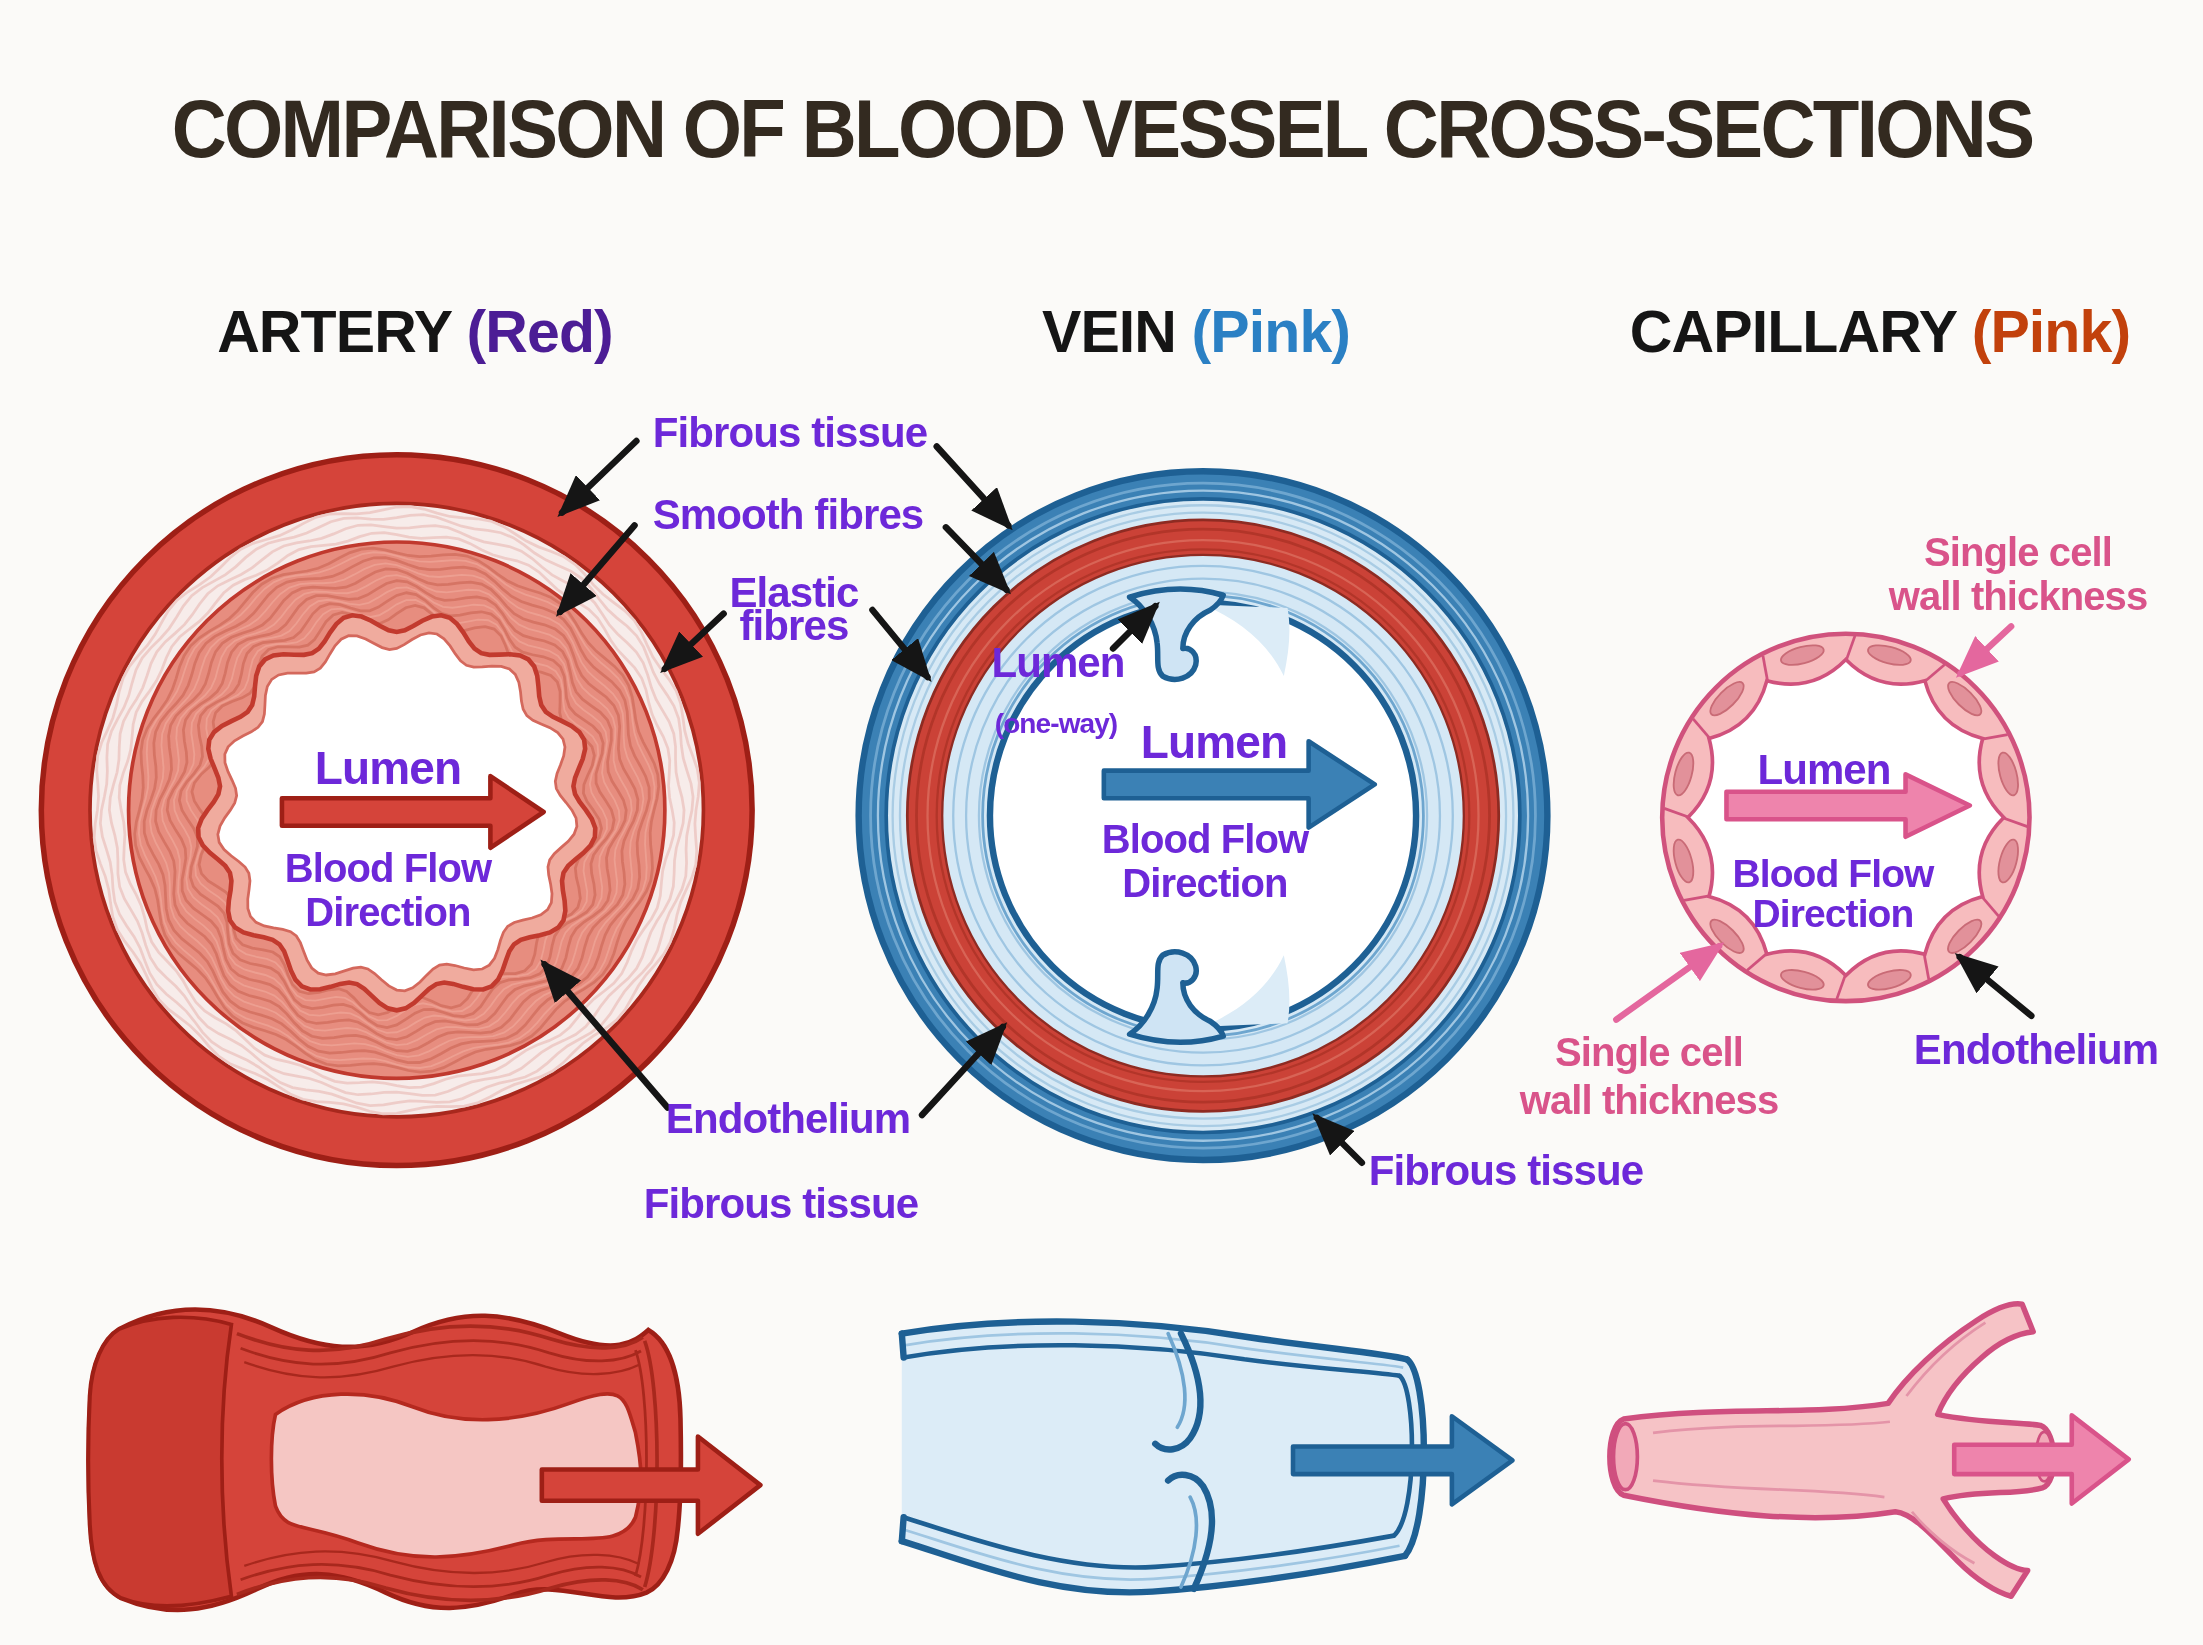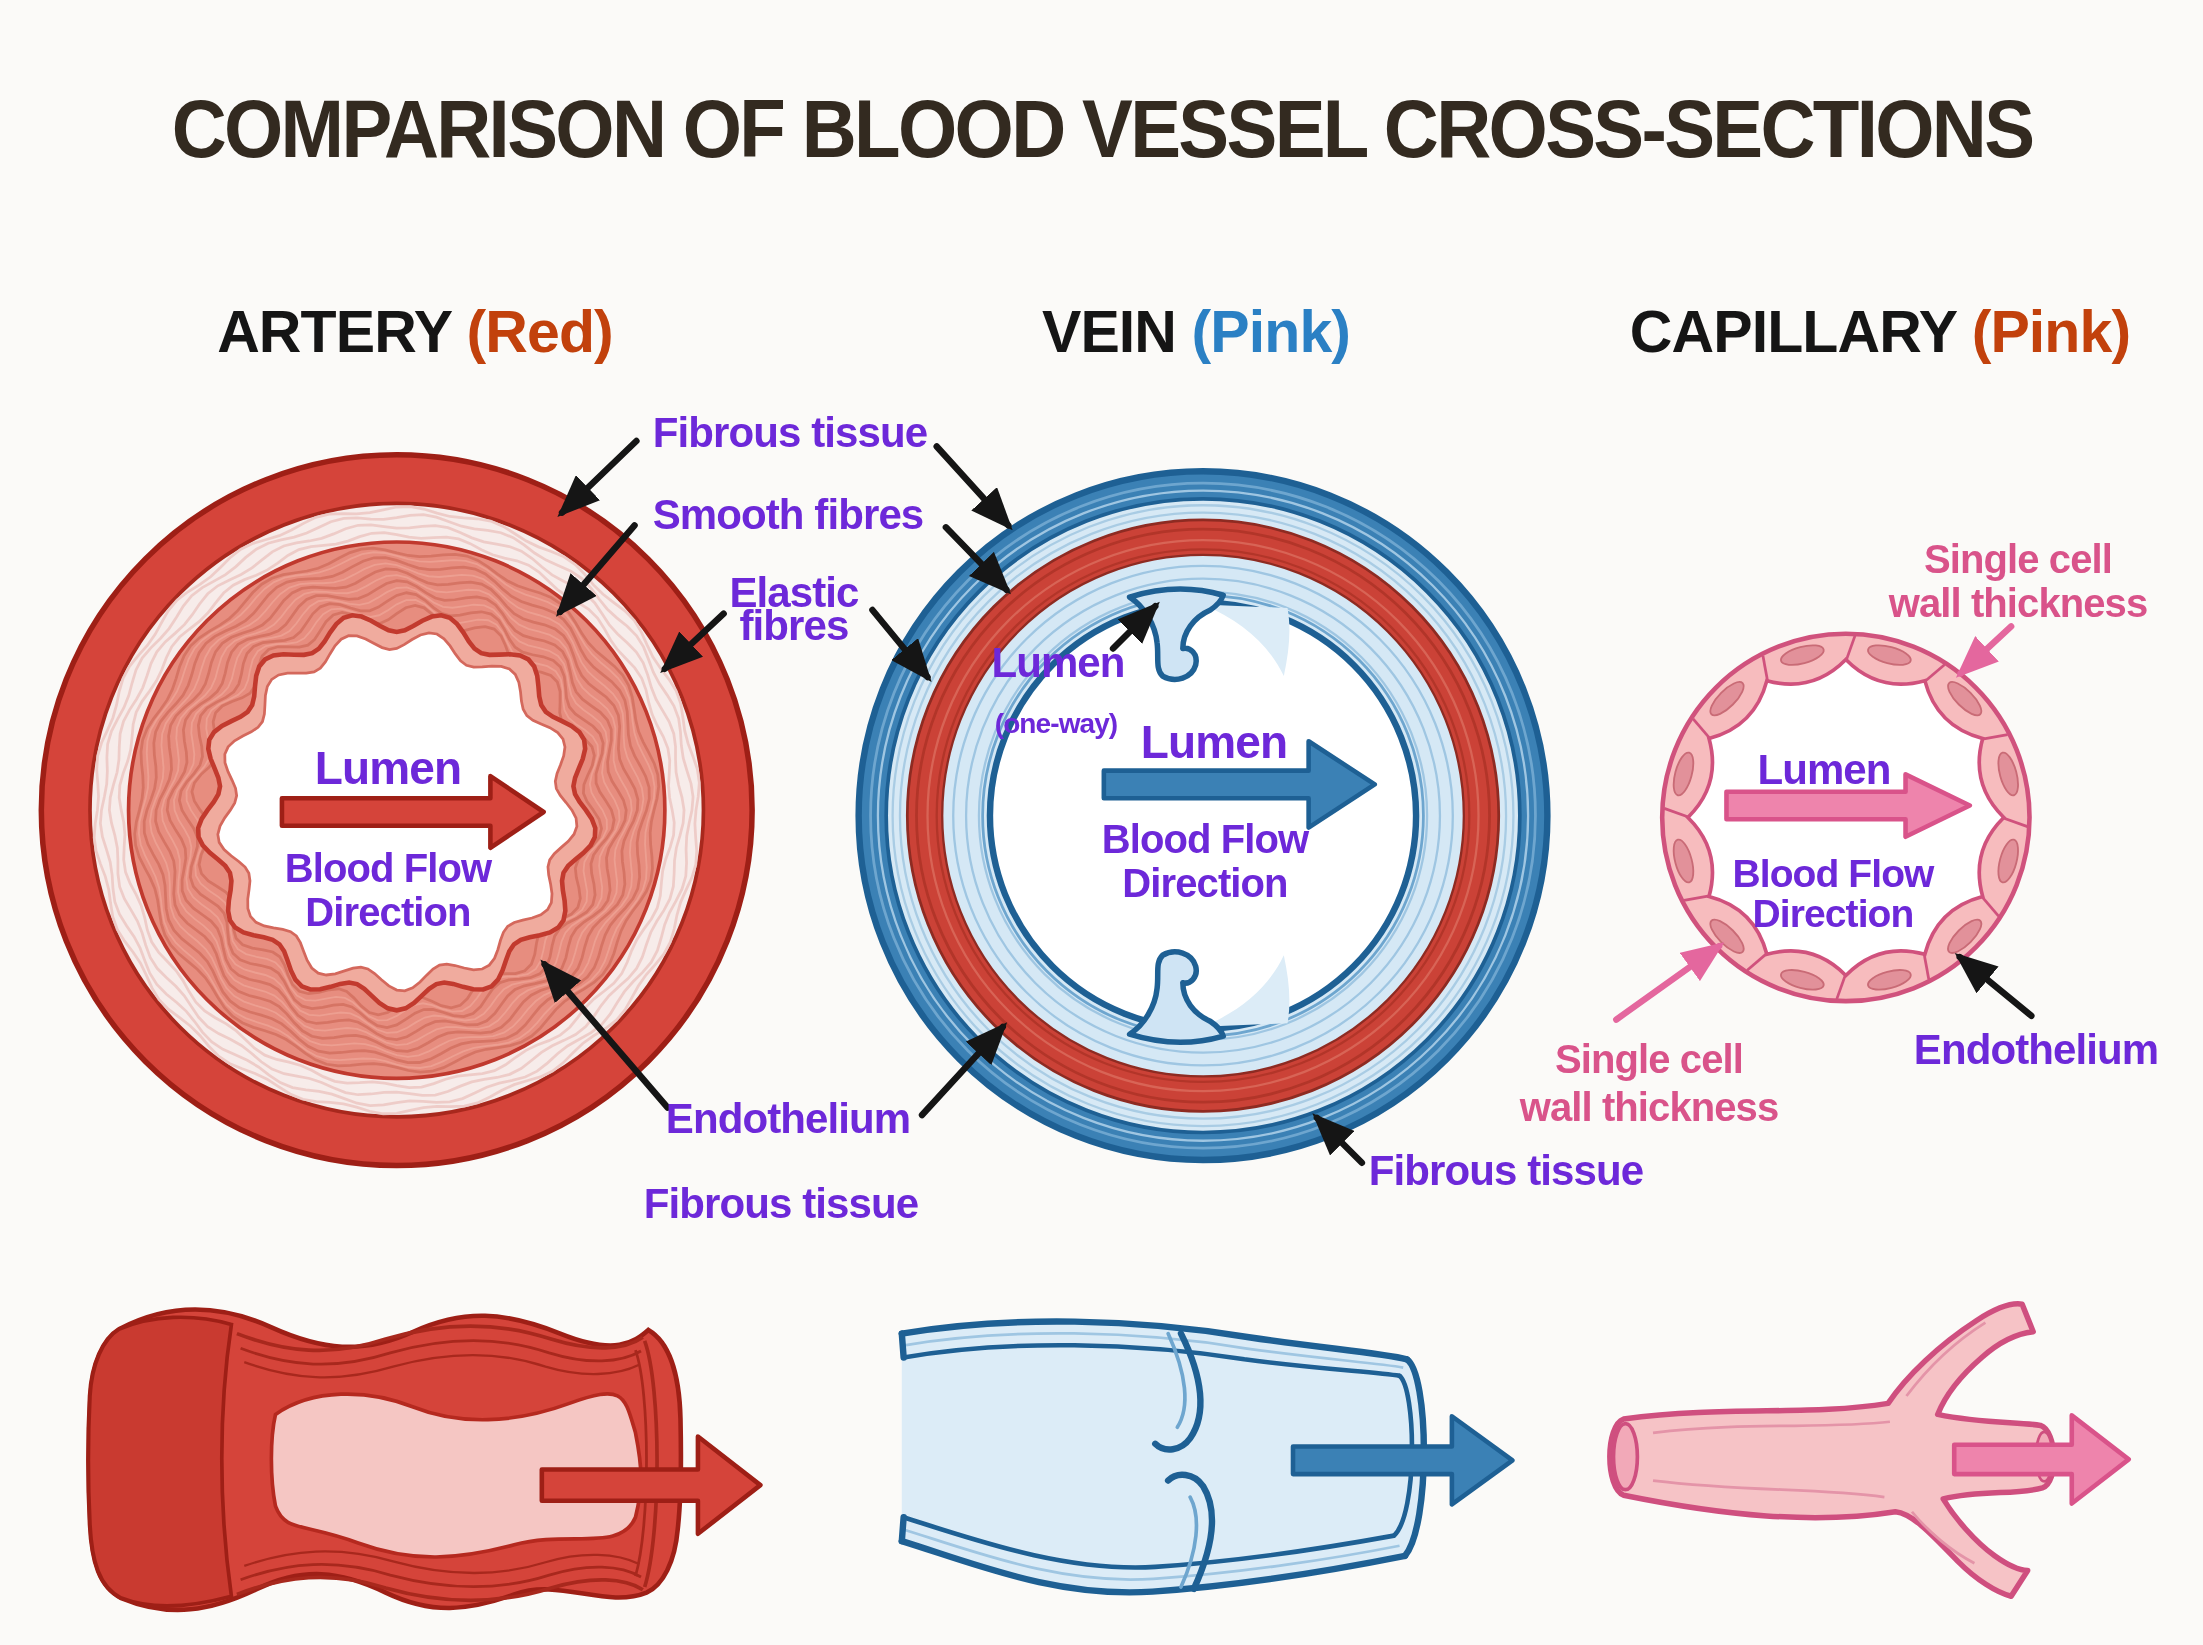--- a/index.html
+++ b/index.html
@@ -6,22 +6,22 @@
   body{width:2204px;height:1646px;position:relative;overflow:hidden;
        font-family:"Liberation Sans", sans-serif;}
   svg#diagram{position:absolute;left:0;top:0;}
   .lbl{position:absolute;transform:translate(-50%,-50%);font-weight:bold;
        color:#6d28d9;white-space:nowrap;letter-spacing:-0.9px;text-align:center;}
   .title{position:absolute;transform:translate(-50%,-50%) scaleX(.94);
        font-weight:bold;color:#332a20;white-space:nowrap;letter-spacing:-2.8px;
        font-size:81px;}
   .hdr{position:absolute;transform:translate(-50%,-50%);font-weight:bold;
        font-size:59px;color:#151515;white-space:nowrap;letter-spacing:-0.9px;}
-  .pink{color:#d9538a;margin-top:7px;}
-  .red-note{color:#c2410c;}
+  .pink{color:#d9538a;}
+  .red-note{color:#4c1d95;}
   .blue-note{color:#2b80c4;}
   .pink-note{color:#c2410c;}
 </style>
 </head>
 <body>
 
 <svg id="diagram" width="2204" height="1646" viewBox="0 0 2400 1792">
   <defs>
     <marker id="ah" markerWidth="6.6" markerHeight="5.4" refX="5.6" refY="2.7" orient="auto">
       <path d="M0 0 L6.6 2.7 L0 5.4 Z" fill="#151515"></path>

